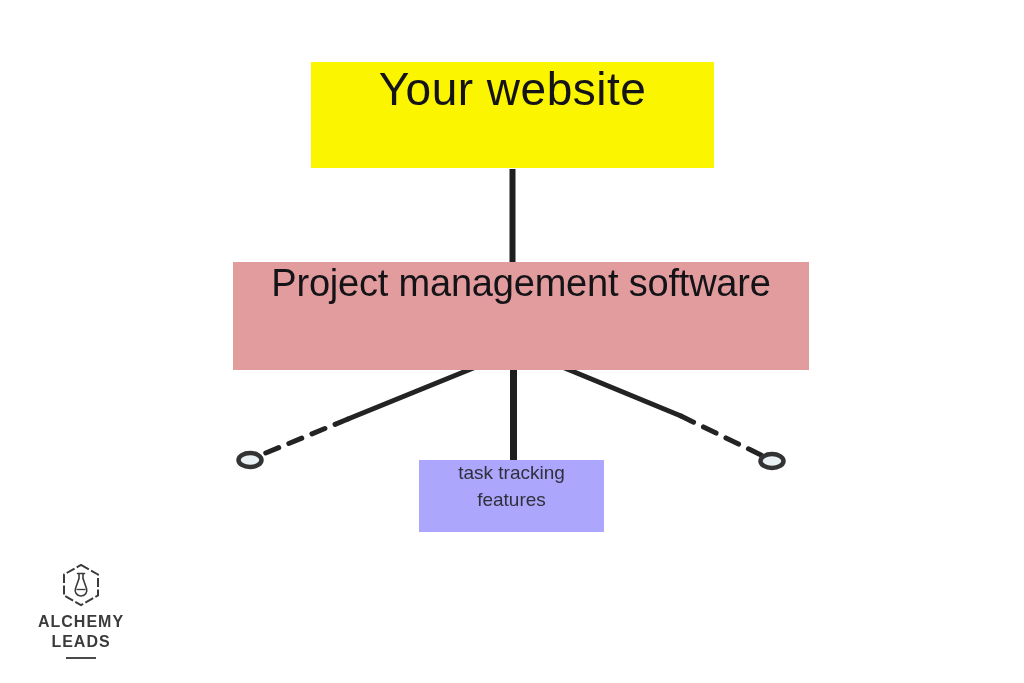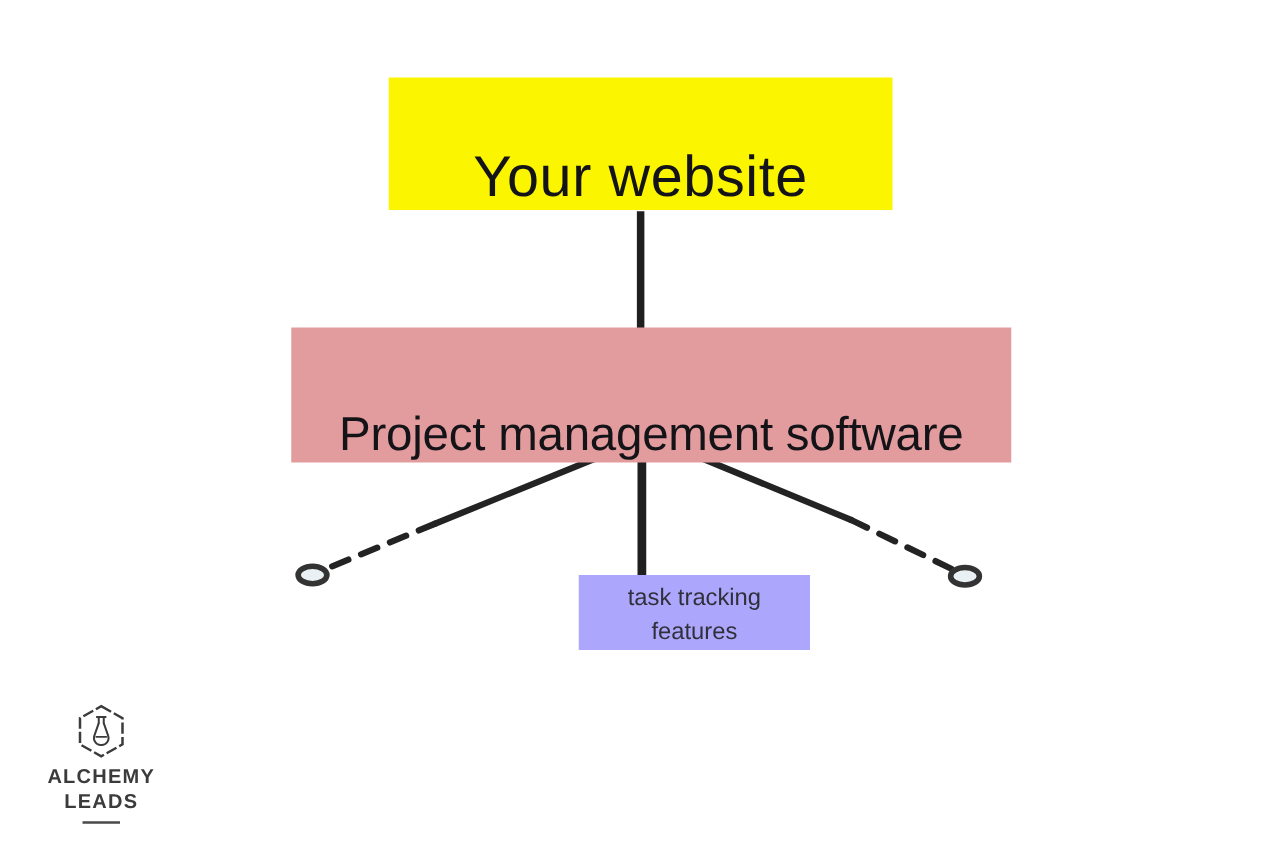--- a/index.html
+++ b/index.html
@@ -2,37 +2,37 @@
 <html><head>
 <meta charset="utf-8">
 <style>
   html,body{margin:0;padding:0;background:#fff;}
   .stage{
     position:relative;width:1024px;height:683px;background:#ffffff;overflow:hidden;
     font-family:"Liberation Sans", sans-serif;
   }
   .connectors{position:absolute;left:0;top:0;width:1024px;height:683px;}
   .node{
-    position:absolute;display:flex;align-items:flex-end;justify-content:center;
+    position:absolute;display:flex;align-items:flex-start;justify-content:center;
     text-align:center;color:#141418;
   }
   .node-root{
     left:311px;top:62px;width:403px;height:106px;background:#FBF500;
     font-size:46px;letter-spacing:0.5px;font-weight:400;
   }
   .node-hub{
     left:233px;top:262px;width:576px;height:108px;background:#E39C9E;
     font-size:38px;letter-spacing:-0.2px;font-weight:400;
   }
   .node-child{
     background:#ACA6FC;color:#30303A;font-size:19px;line-height:1.42;
     white-space:pre-line;font-weight:400;
   }
   .node-child-1{left:152px;top:461px;width:194px;height:97px;}
-  .node-child-2{left:419px;top:460px;width:185px;height:60px;margin-left:44px;}
+  .node-child-2{left:419px;top:460px;width:185px;height:72px;}
   .node-child-3{left:685px;top:460px;width:188px;height:73px;}
   .logo{
     position:absolute;left:35px;top:562px;width:92px;text-align:center;color:#3B3B3B;
   }
   .logo svg{display:block;margin:0 auto 4px auto;}
   .logo-line1{font-size:16px;font-weight:700;letter-spacing:1px;line-height:1.25;}
   .logo-line2{font-size:16px;font-weight:700;letter-spacing:1px;line-height:1.25;}
   .logo-rule{width:30px;height:2px;background:#4a4a4a;margin:5px auto 0 auto;}
 </style>
 </head>

